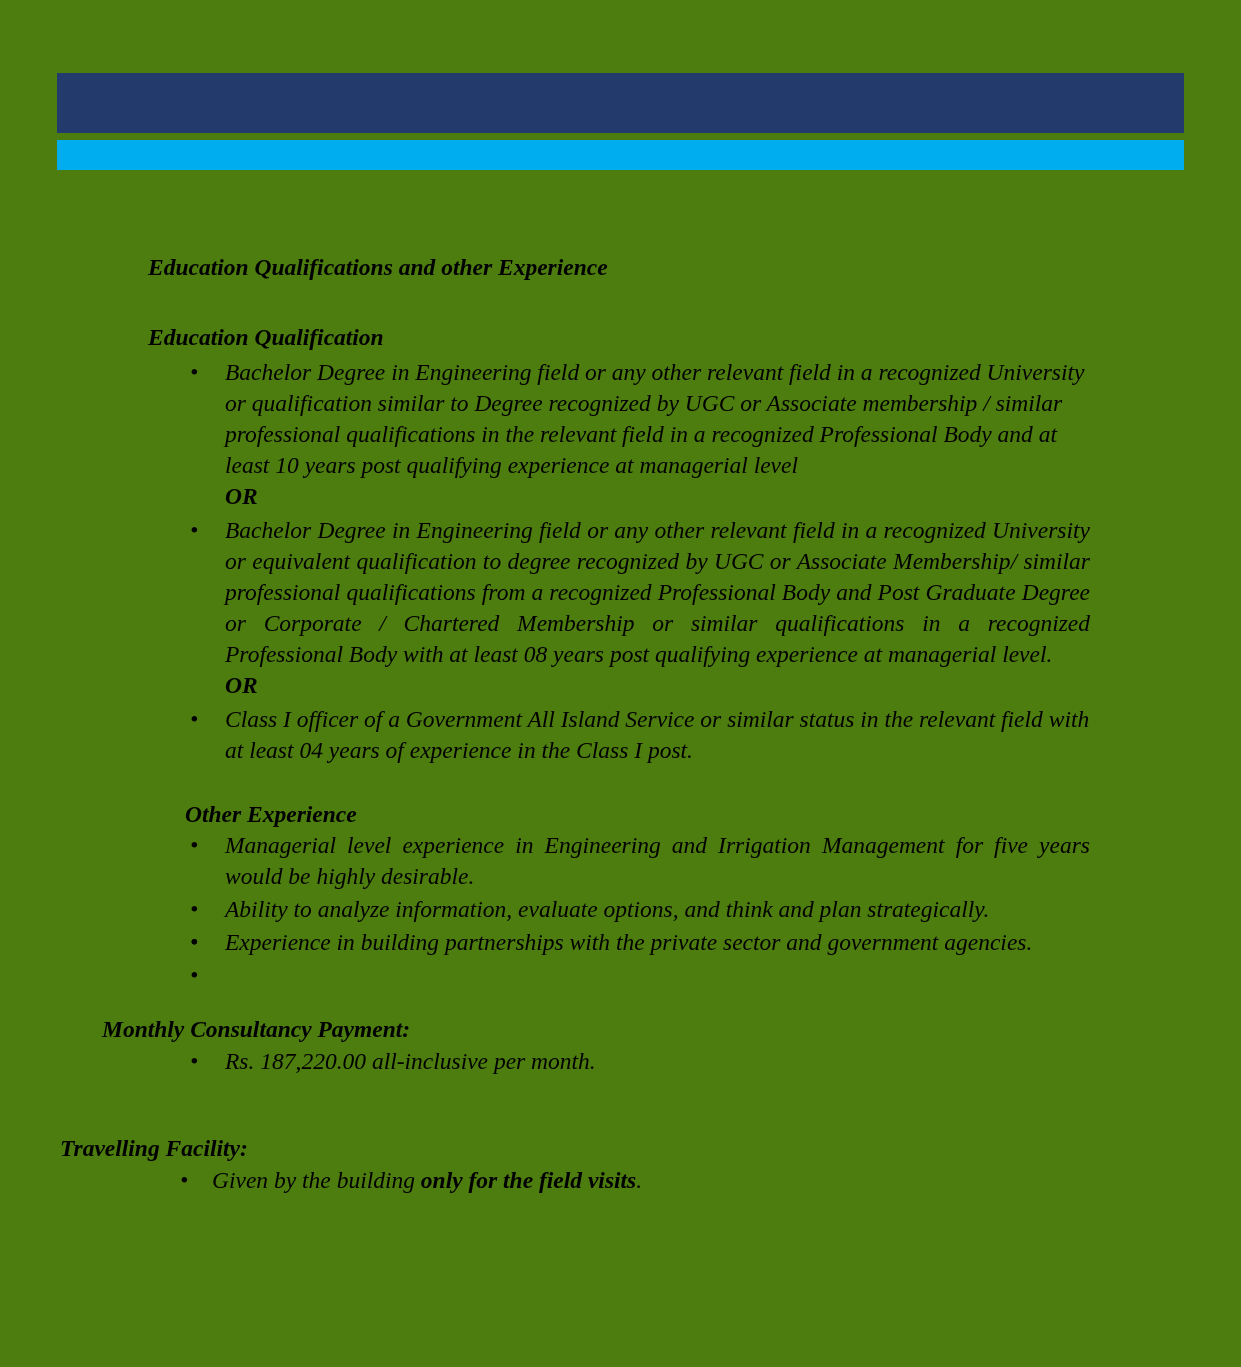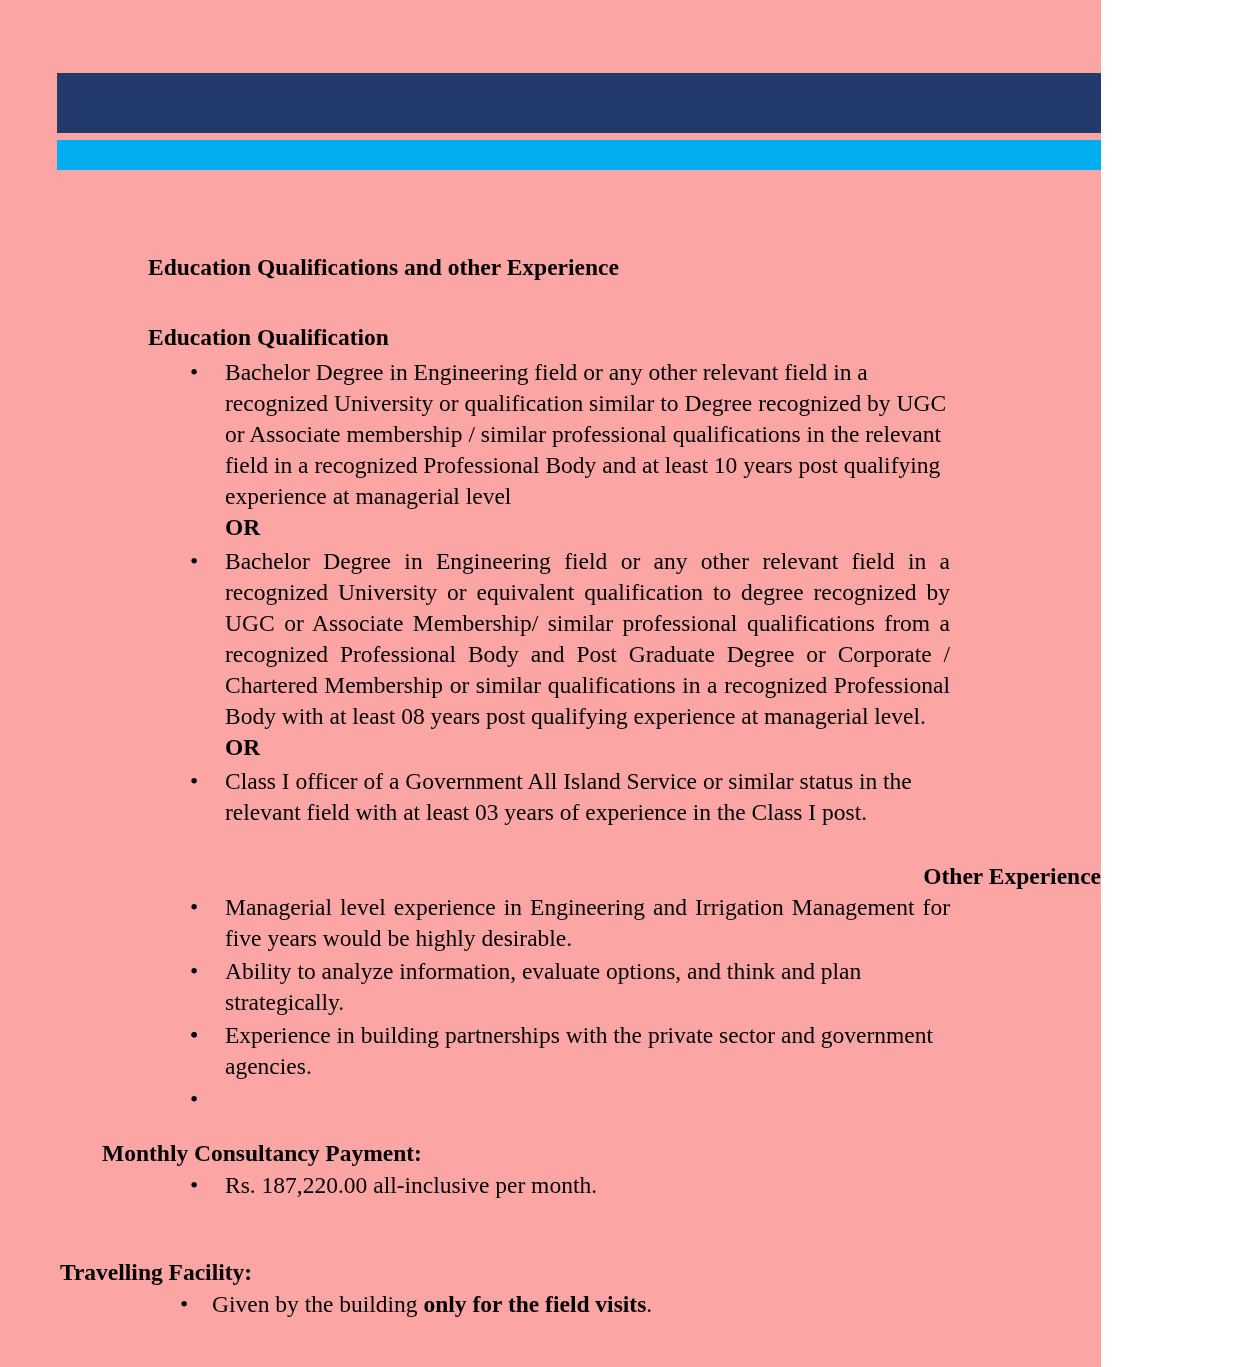--- a/index.html
+++ b/index.html
@@ -1,39 +1,40 @@
 <!DOCTYPE html>
 <html><head>
 <meta charset="utf-8">
 <style>
   html, body { margin: 0; padding: 0; background: #ffffff; }
   .page {
     position: relative;
-    width: 1101px;
+    width: 1241px;
     height: 1367px;
-    background: #fca5a5;
+    background: #4d7c0f;
     overflow: hidden;
     font-family: "Liberation Serif", serif;
     color: #000000;
+    font-style: italic;
   }
   .bar { position: absolute; left: 57px; width: 1127px; }
   .bar-navy { top: 73px; height: 60px; background: #233A6D; }
   .bar-cyan { top: 140px; height: 30px; background: #00AEEF; }
 
   .content { position: absolute; top: 0; left: 0; right: 0; }
 
   .h {
     font-size: 23.5px;
     font-weight: bold;
     line-height: 31px;
     margin: 0;
   }
   .title        { margin: 252px 0 0 148px; }
   .edu-heading  { margin: 39px 0 0 148px; }
-  .oe-heading   { margin: 33px  0 0 185px; text-align: right; }
+  .oe-heading   { margin: 33px  0 0 185px; }
   .pay-heading  { margin: 56px 0 0 102px; }
   .trv-heading  { margin: 56px 0 0 60px; }
 
   ul.blist {
     list-style: none;
     margin: 4px 151px 0 190px;
     padding: 0;
   }
   ul.blist li {
     position: relative;
@@ -78,21 +79,21 @@
         <span>Bachelor Degree in Engineering field or any other relevant field in a recognized University or qualification similar to Degree recognized by UGC or Associate membership / similar professional qualifications in the relevant field in a recognized Professional Body and at least 10 years post qualifying experience at managerial level</span>
         <div class="or-sep">OR</div>
       </li>
       <li class="justify">
         <span class="dot">•</span>
         <span>Bachelor Degree in Engineering field or any other relevant field in a recognized University or equivalent qualification to degree recognized by UGC or Associate Membership/ similar professional qualifications from a recognized Professional Body and Post Graduate Degree or Corporate / Chartered Membership or similar qualifications in a recognized Professional Body with at least 08 years post qualifying experience at managerial level.</span>
         <div class="or-sep">OR</div>
       </li>
       <li>
         <span class="dot">•</span>
-        <span>Class I officer of a Government All Island Service or similar status in the relevant field with at least 03 years of experience in the Class I post.</span>
+        <span>Class I officer of a Government All Island Service or similar status in the relevant field with at least 04 years of experience in the Class I post.</span>
       </li>
     </ul>
 
     <p class="h oe-heading">Other Experience</p>
 
     <ul class="blist oe-list">
       <li class="justify">
         <span class="dot">•</span>
         <span>Managerial level experience in Engineering and Irrigation Management for five years would be highly desirable.</span>
       </li>

